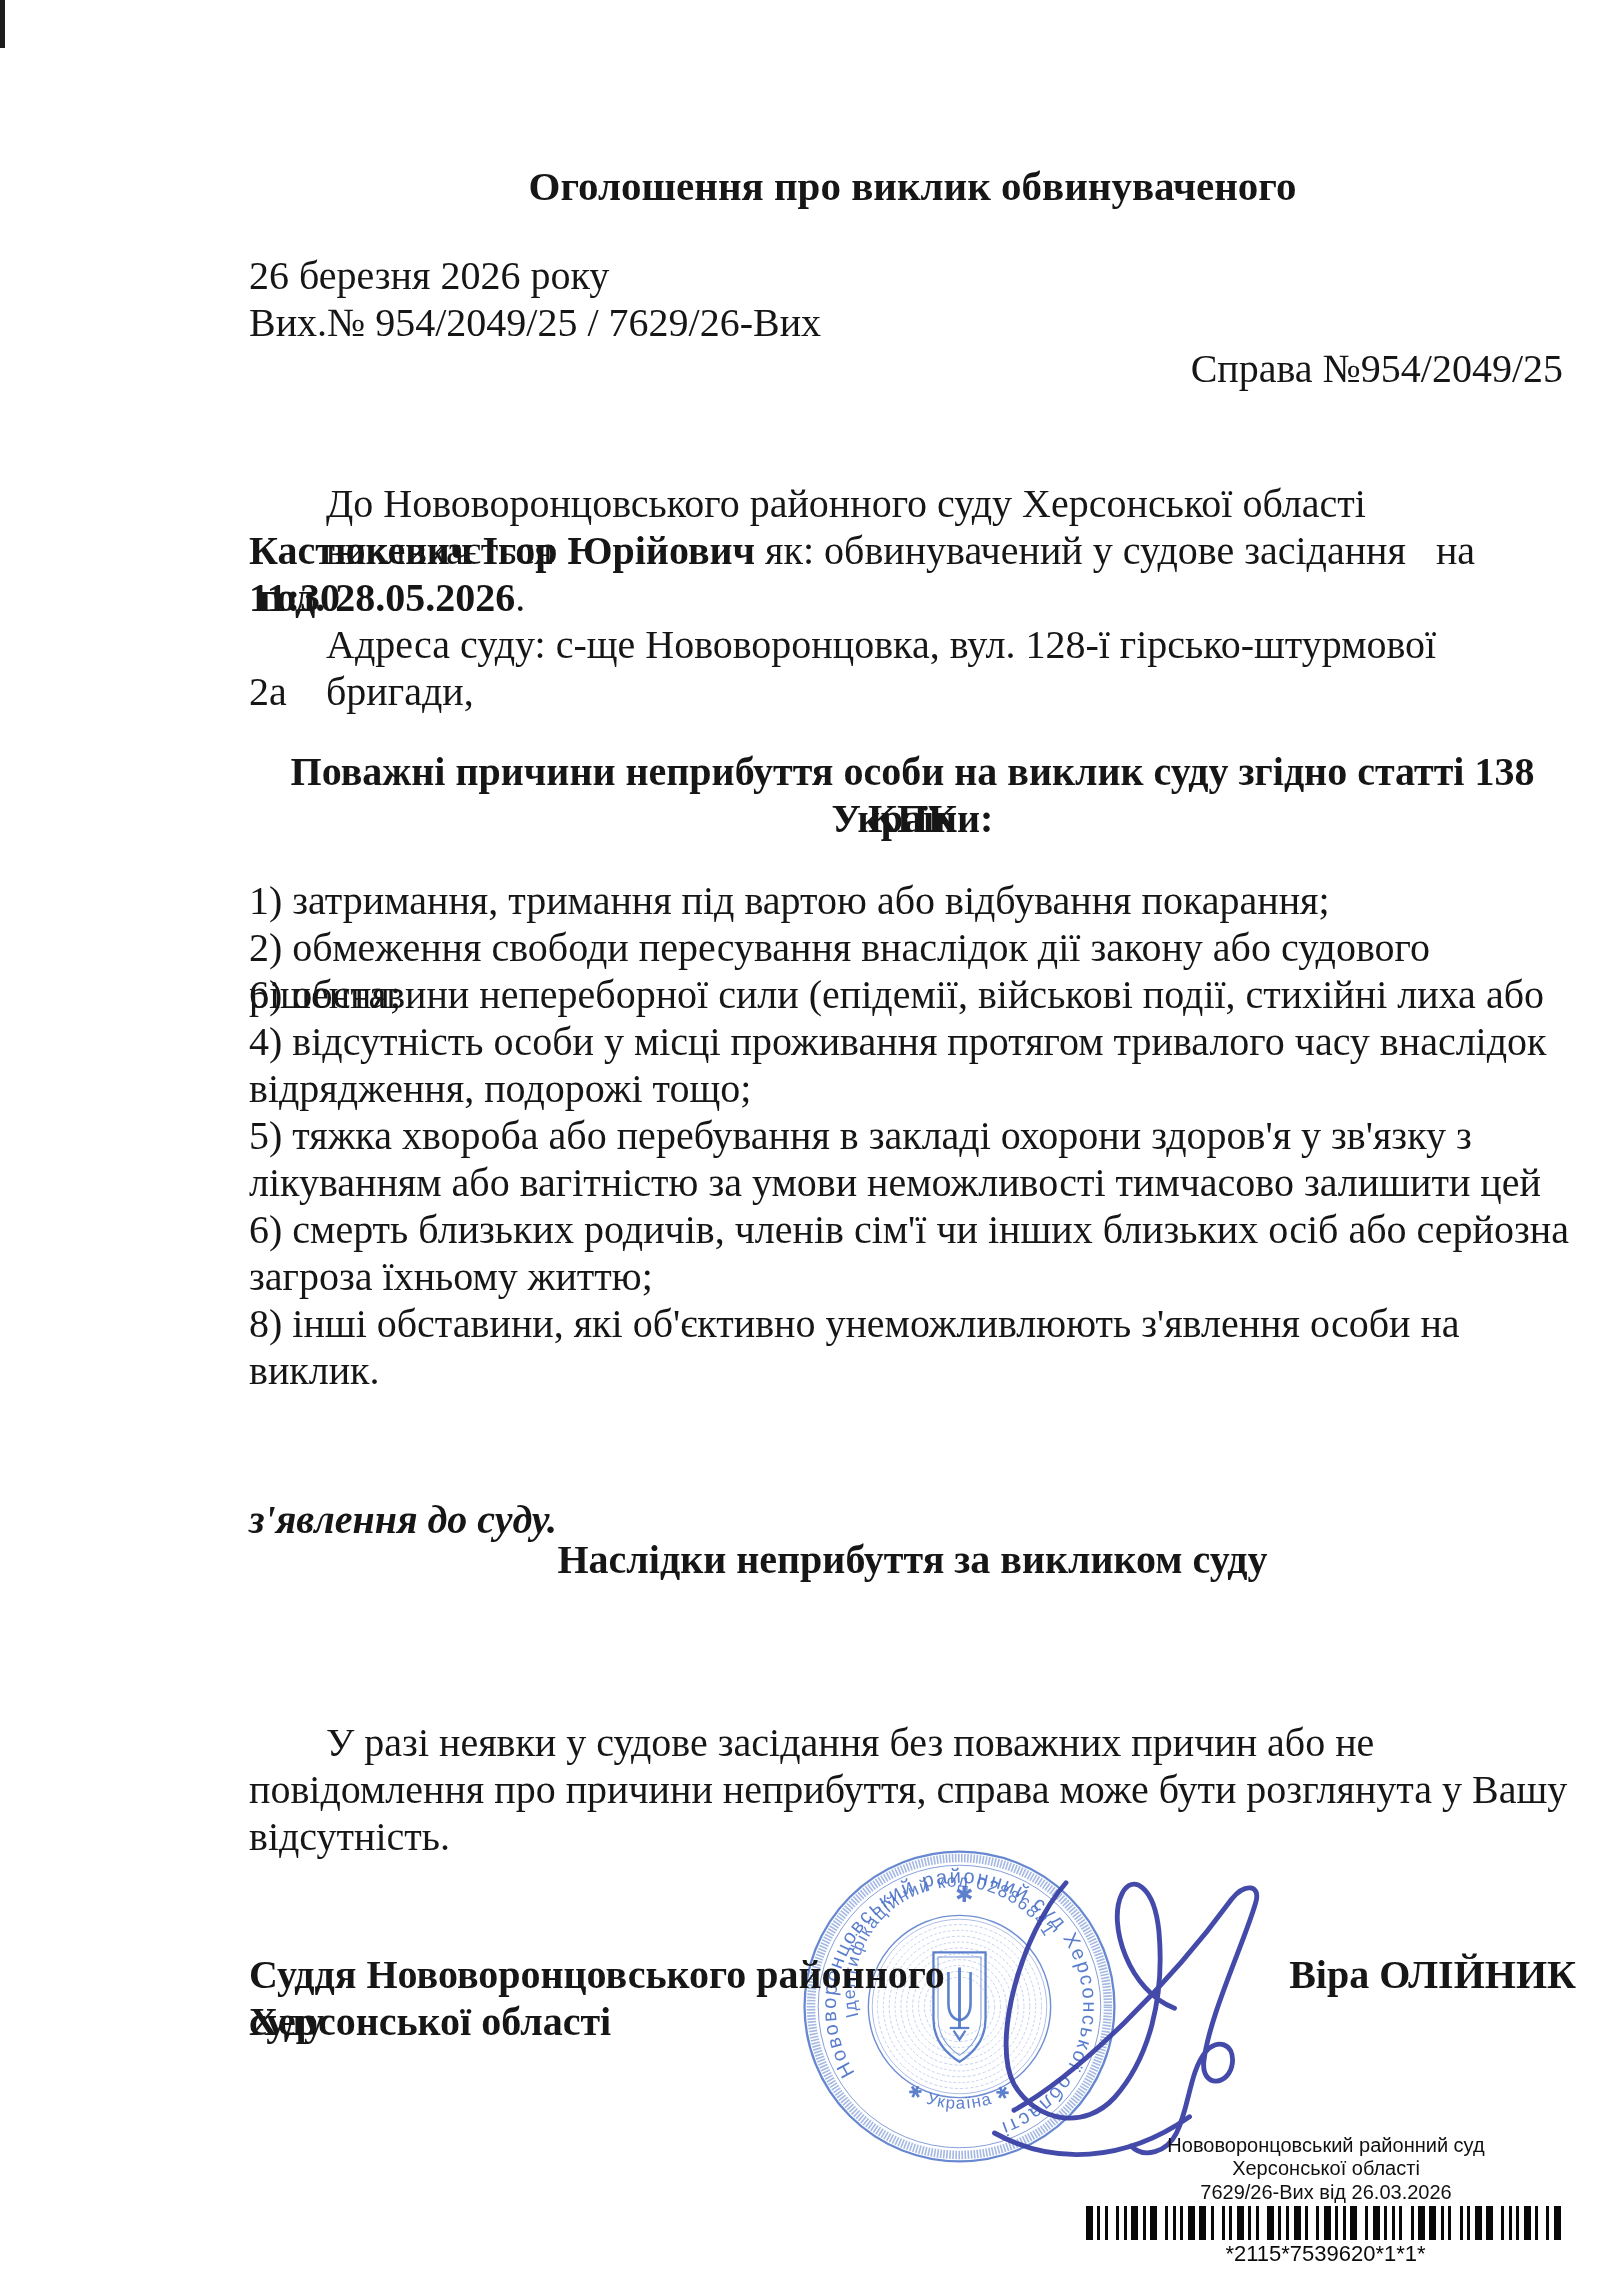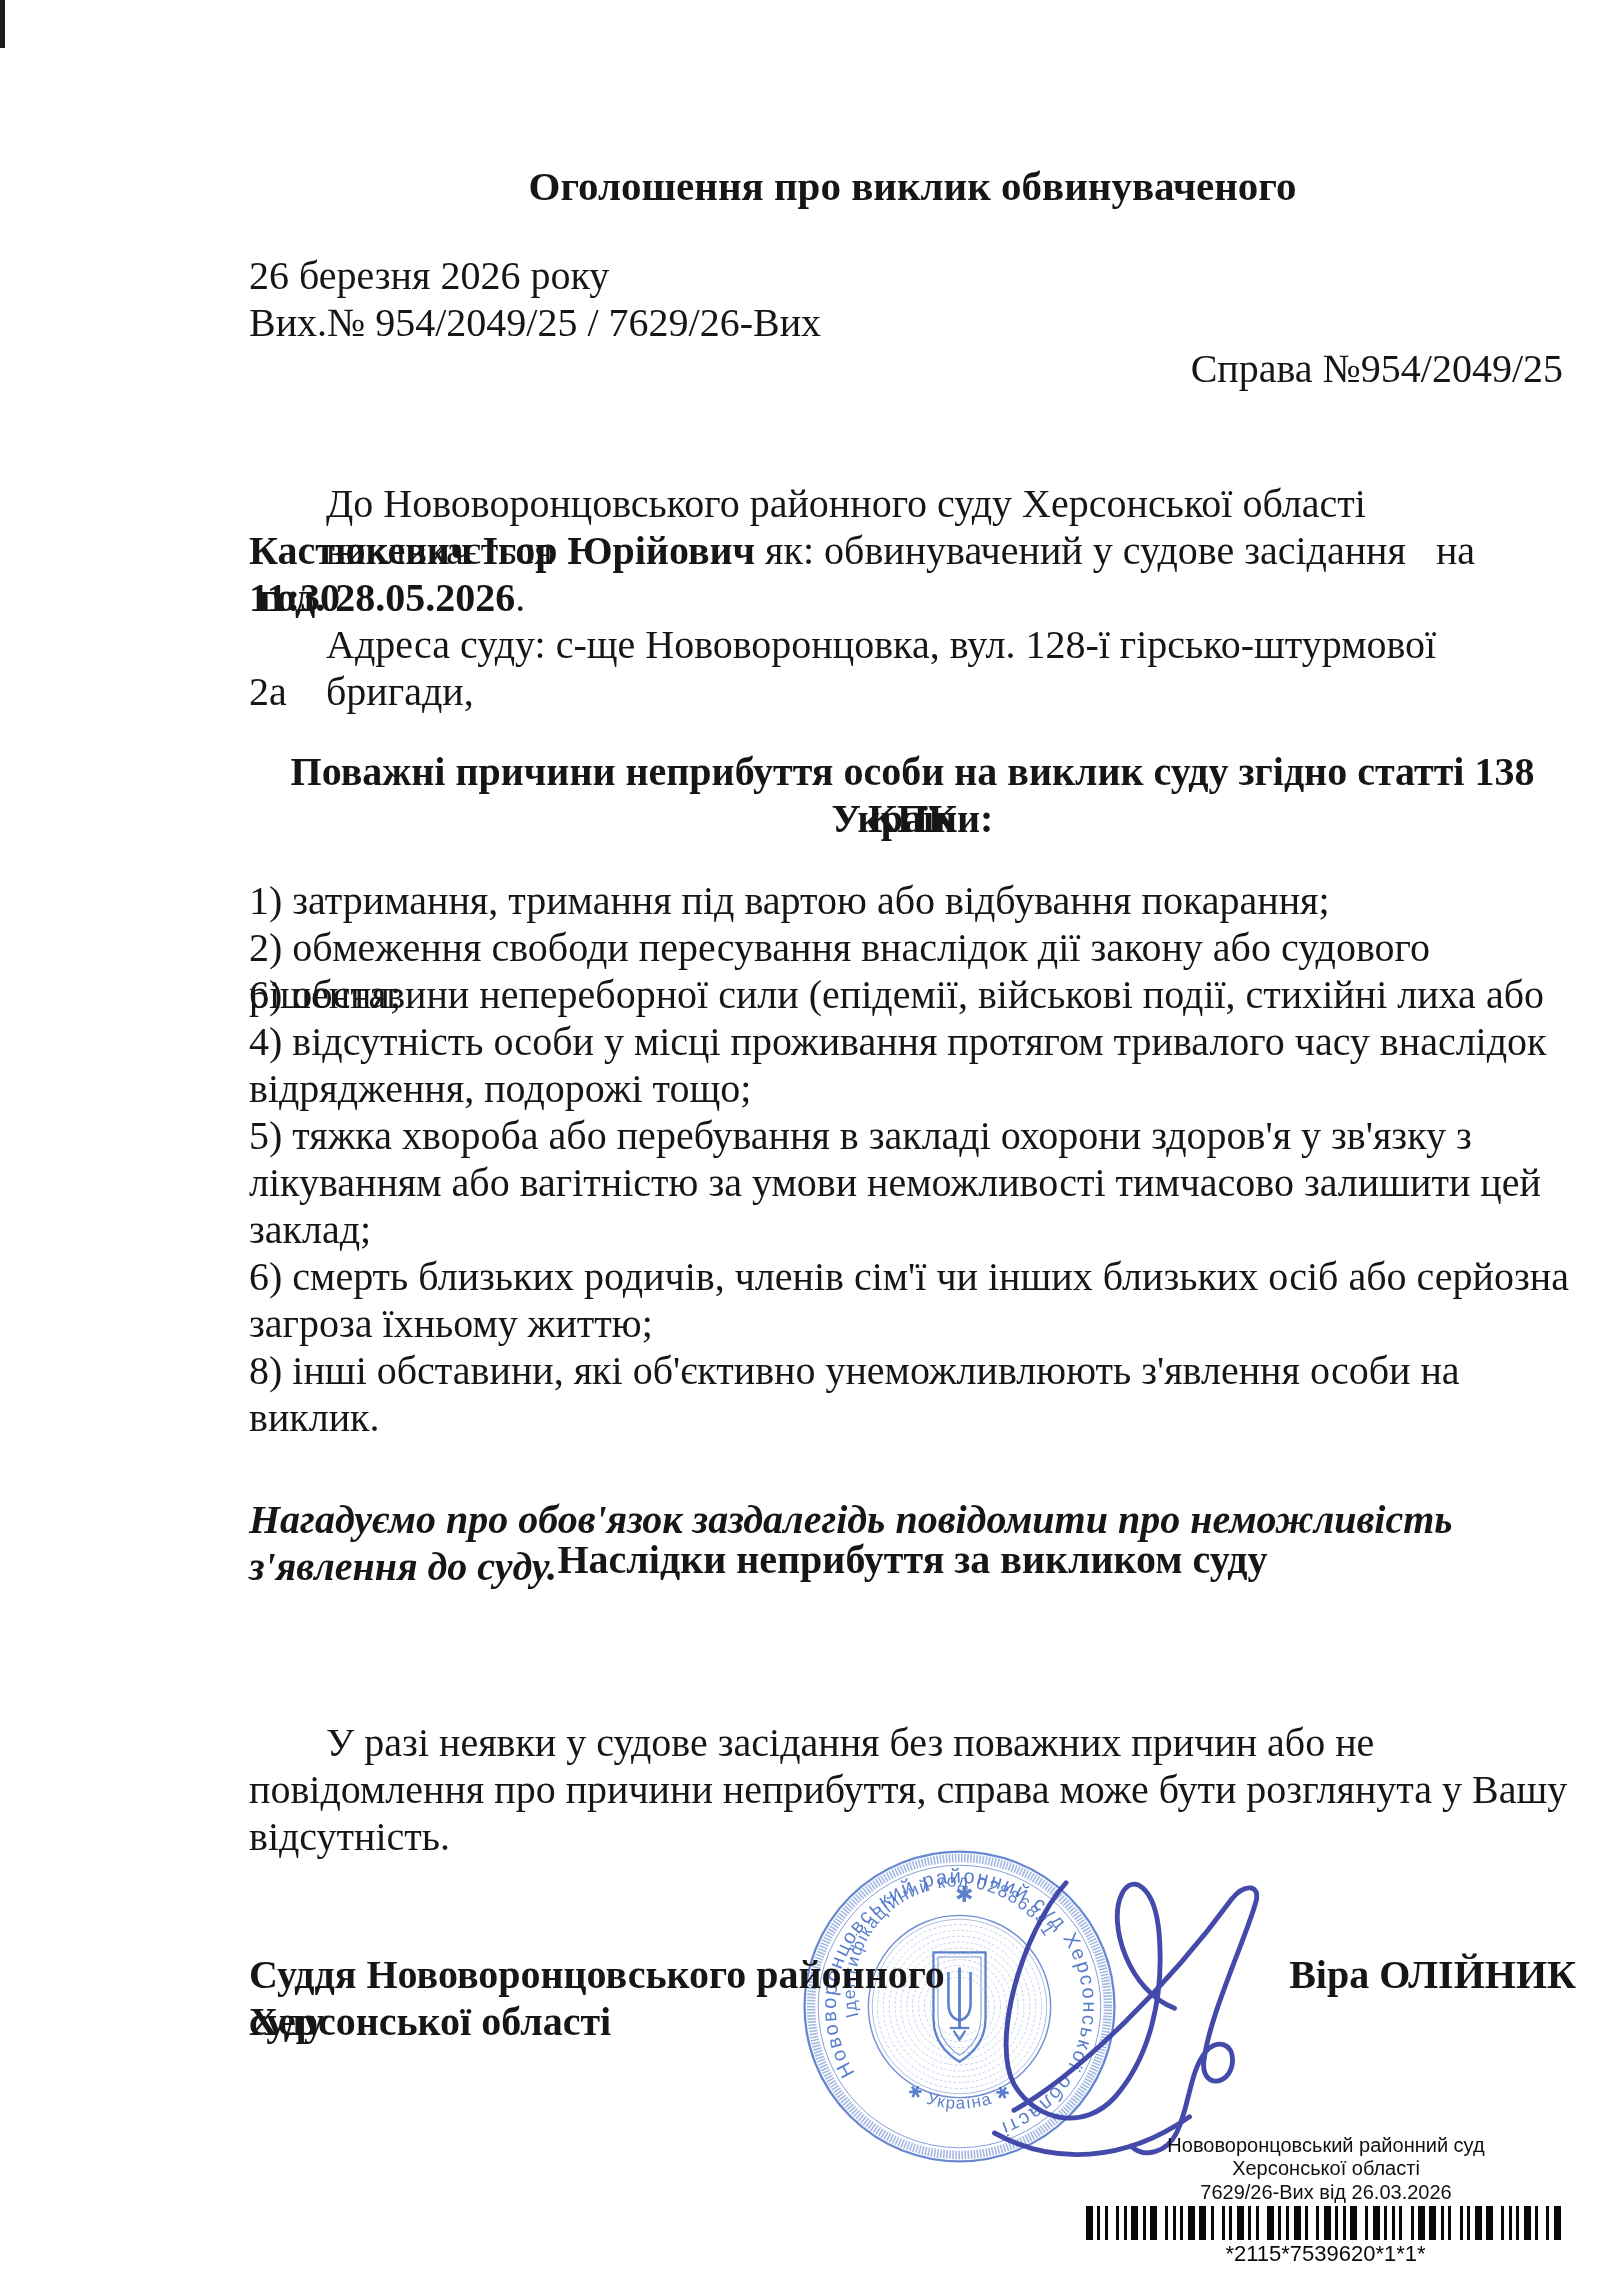--- a/index.html
+++ b/index.html
@@ -60,28 +60,26 @@
   </div>
 
   <div class="abs content" style="top:877px;">
     <div class="line t">1) затримання, тримання під вартою або відбування покарання;</div>
     <div class="line t">2) обмеження свободи пересування внаслідок дії закону або судового рішення;</div>
     <div class="line t">6) обставини непереборної сили (епідемії, військові події, стихійні лиха або</div>
     <div class="line t">4) відсутність особи у місці проживання протягом тривалого часу внаслідок</div>
     <div class="line t">відрядження, подорожі тощо;</div>
     <div class="line t">5) тяжка хвороба або перебування в закладі охорони здоров'я у зв'язку з</div>
     <div class="line t">лікуванням або вагітністю за умови неможливості тимчасово залишити цей</div>
-    <div class="line t">заклад;</div>
     <div class="line t">6) смерть близьких родичів, членів сім'ї чи інших близьких осіб або серйозна</div>
     <div class="line t">загроза їхньому життю;</div>
     <div class="line t">8) інші обставини, які об'єктивно унеможливлюють з'явлення особи на виклик.</div>
   </div>
 
   <div class="abs content" style="top:1496px;">
-    <div class="line b i t">Нагадуємо про обов'язок заздалегідь повідомити про неможливість</div>
     <div class="line b i t">з'явлення до суду.</div>
   </div>
 
   <div class="abs content center" style="top:1536px;">
     <div class="line b t">Наслідки неприбуття за викликом суду</div>
   </div>
 
   <div class="abs content" style="top:1719px;">
     <div class="line indent t">У разі неявки у судове засідання без поважних причин або не</div>
     <div class="line t">повідомлення про причини неприбуття, справа може бути розглянута у Вашу</div>

